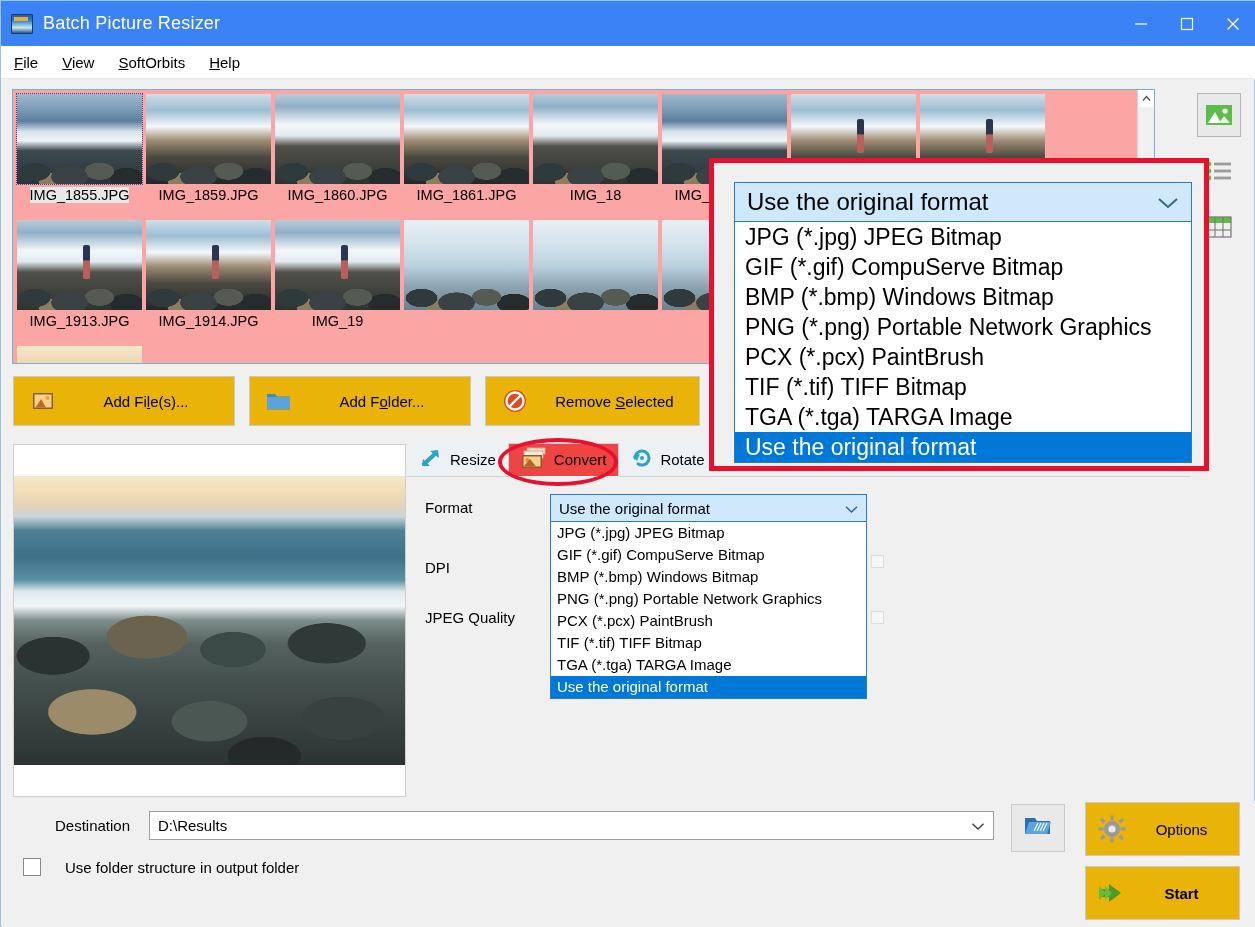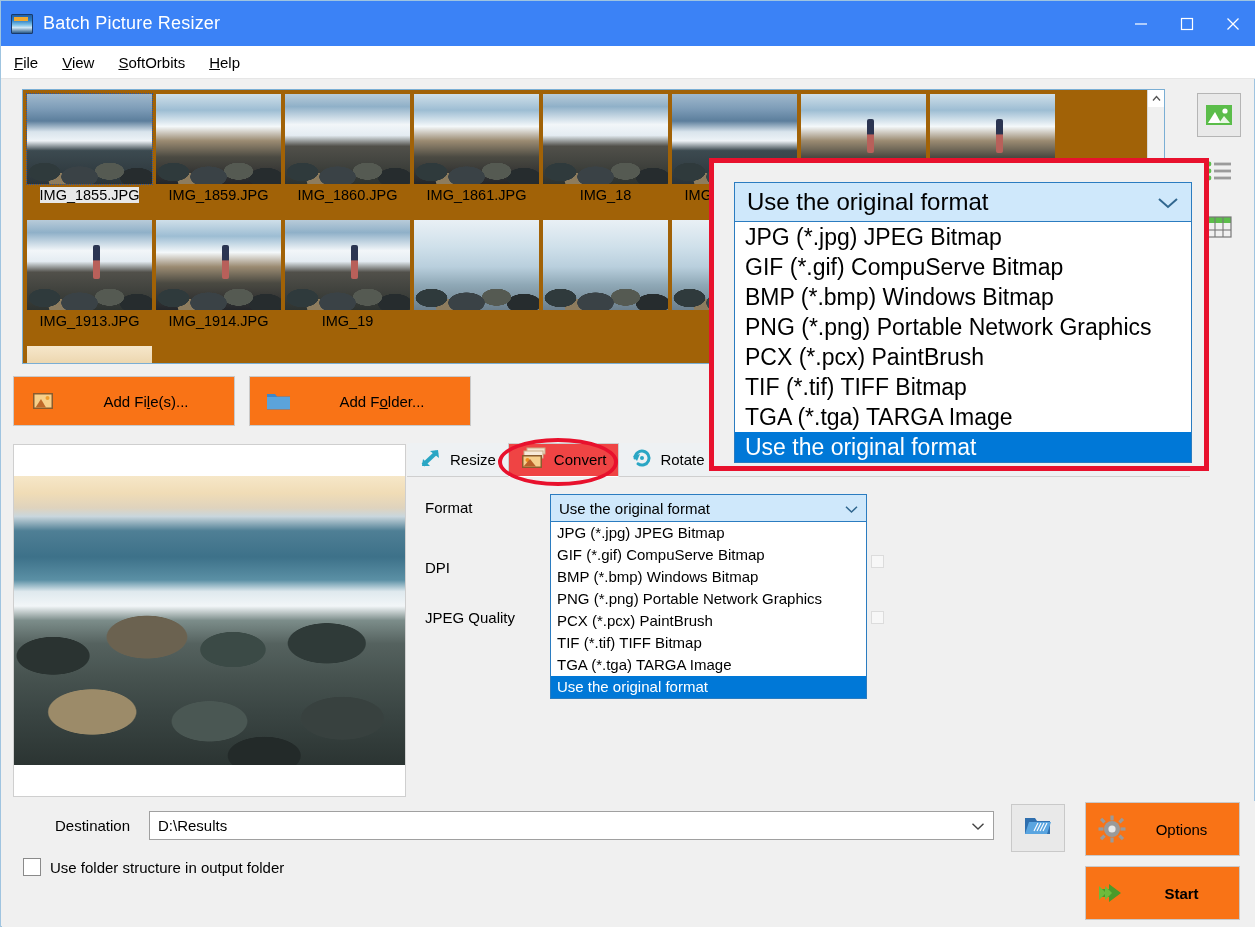--- a/index.html
+++ b/index.html
@@ -48,22 +48,22 @@
     background: #ffffff; display: flex; align-items: center;
     border-bottom: 1px solid #e6e6e6;
   }
   .menu-item {
     font-size: 15px; color: #000; padding: 3px 11px; margin-left: 2px; white-space: nowrap;
   }
   .menu-item u { text-decoration: underline; }
 
   
   .thumb-panel {
-    position: absolute; left: 21px; top: 88px; width: 1143px; height: 275px;
-    background: #a16207; border: 1px solid #7aaed4; overflow: hidden;
+    position: absolute; left: 11px; top: 88px; width: 1143px; height: 275px;
+    background: #fca5a5; border: 1px solid #7aaed4; overflow: hidden;
   }
   .thumb-grid {
     position: absolute; left: 0; top: 0; width: 1126px;
     display: flex; flex-wrap: wrap;
   }
   .thumb-cell {
     width: 125px; height: 122px; margin: 4px 0 0 4px;
     display: flex; flex-direction: column; align-items: center;
   }
   .thumb-cell.selected .thumb-img { outline: 1px dotted #2255aa; outline-offset: 0; }
@@ -116,21 +116,21 @@
   
   .rail { position: absolute; left: 1196px; top: 92px; width: 50px; }
   .rail-btn {
     width: 44px; height: 44px; display: flex; align-items: center; justify-content: center;
     margin-bottom: 12px;
   }
   .rail-btn.active { border: 1px solid #b5b5b5; background: #e9e9e9; }
 
   
   .btn {
-    background: #f97316; border: 1px solid #c9c9c9;
+    background: #eab308; border: 1px solid #c9c9c9;
     display: flex; align-items: center; font-size: 15px; color: #000;
     position: absolute;
   }
   .btn .bicon { display: flex; align-items: center; justify-content: center; flex: none; }
   .btn .blabel { flex: 1; text-align: center; padding-right: 14px; }
   .btn u { text-decoration: underline; }
 
   #btn-add-files  { left: 12px;  top: 375px; width: 222px; height: 50px; }
   #btn-add-folder { left: 248px; top: 375px; width: 222px; height: 50px; }
   #btn-remove-sel { left: 484px; top: 375px; width: 215px; height: 50px; }
@@ -234,21 +234,21 @@
     position: absolute; left: 148px; top: 810px; width: 845px; height: 29px;
     background: #ffffff; border: 1px solid #a0a0a0;
     display: flex; align-items: center; padding: 0 8px; font-size: 15px; color: #000;
   }
   .dest-input .chev { margin-left: auto; }
   .browse-btn {
     position: absolute; left: 1010px; top: 803px; width: 54px; height: 48px;
     background: #e9e9e9; border: 1px solid #c9c9c9;
     display: flex; align-items: center; justify-content: center;
   }
-  .chk-row { position: absolute; left: 22px; top: 857px; display: flex; align-items: center; gap: 9px; justify-content: space-between; }
+  .chk-row { position: absolute; left: 22px; top: 857px; display: flex; align-items: center; gap: 24px; justify-content: space-between; }
   .chkbox { width: 18px; height: 18px; background: #ffffff; border: 1px solid #8a8a8a; }
   .chk-row span { font-size: 15px; color: #000; }
 
   #btn-options {
     left: 1084px; top: 801px; width: 155px; height: 54px;
     display: flex; 
   }
   #btn-start {
     left: 1084px; top: 865px; width: 155px; height: 54px;
     display: flex; align-items: center; font-weight: bold;
@@ -420,20 +420,32 @@
       <svg width="26" height="21" viewBox="0 0 26 21">
         <path d="M1 3 h8 l2 2.5 h13 v13 h-23 z" fill="#3f87c8"></path>
         <path d="M1 6 h23 v12 h-23 z" fill="#5ba3db"></path>
       </svg>
     </span>
     <span class="blabel">
       <span>Add F</span><u>o</u><span>lder...</span>
     </span>
   </div>
 
+  <div class="btn" id="btn-remove-sel">
+    <span class="bicon">
+      <svg width="26" height="26" viewBox="0 0 26 26">
+        <circle cx="13" cy="13" r="11" fill="#e04a21"></circle>
+        <circle cx="13" cy="13" r="8.5" fill="none" stroke="#ffffff" stroke-width="2.4"></circle>
+        <line x1="7" y1="19" x2="19" y2="7" stroke="#ffffff" stroke-width="2.4"></line>
+      </svg>
+    </span>
+    <span class="blabel">
+      <span>Remove </span><u>S</u><span>elected</span>
+    </span>
+  </div>
 
   <div class="preview">
     <div class="preview-img"></div>
   </div>
 
   <div class="tabstrip">
     <div class="tab">
       <span>
         <svg width="24" height="22" viewBox="0 0 24 22">
           <path d="M4 18 L18 5" stroke="#2aa6c4" stroke-width="4" fill="none"></path>

